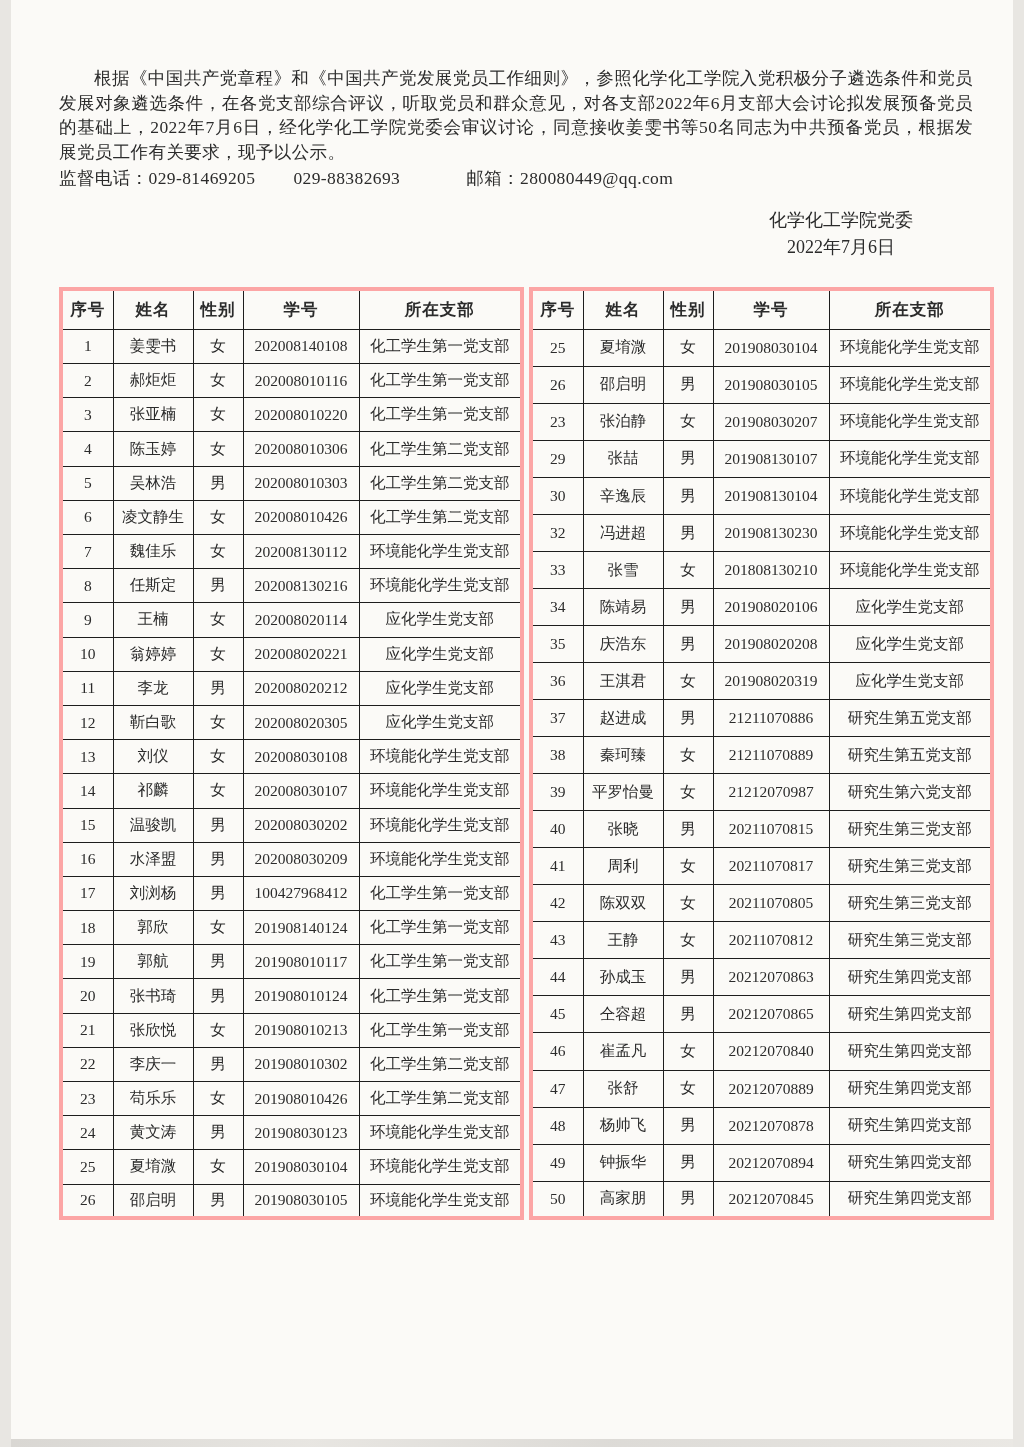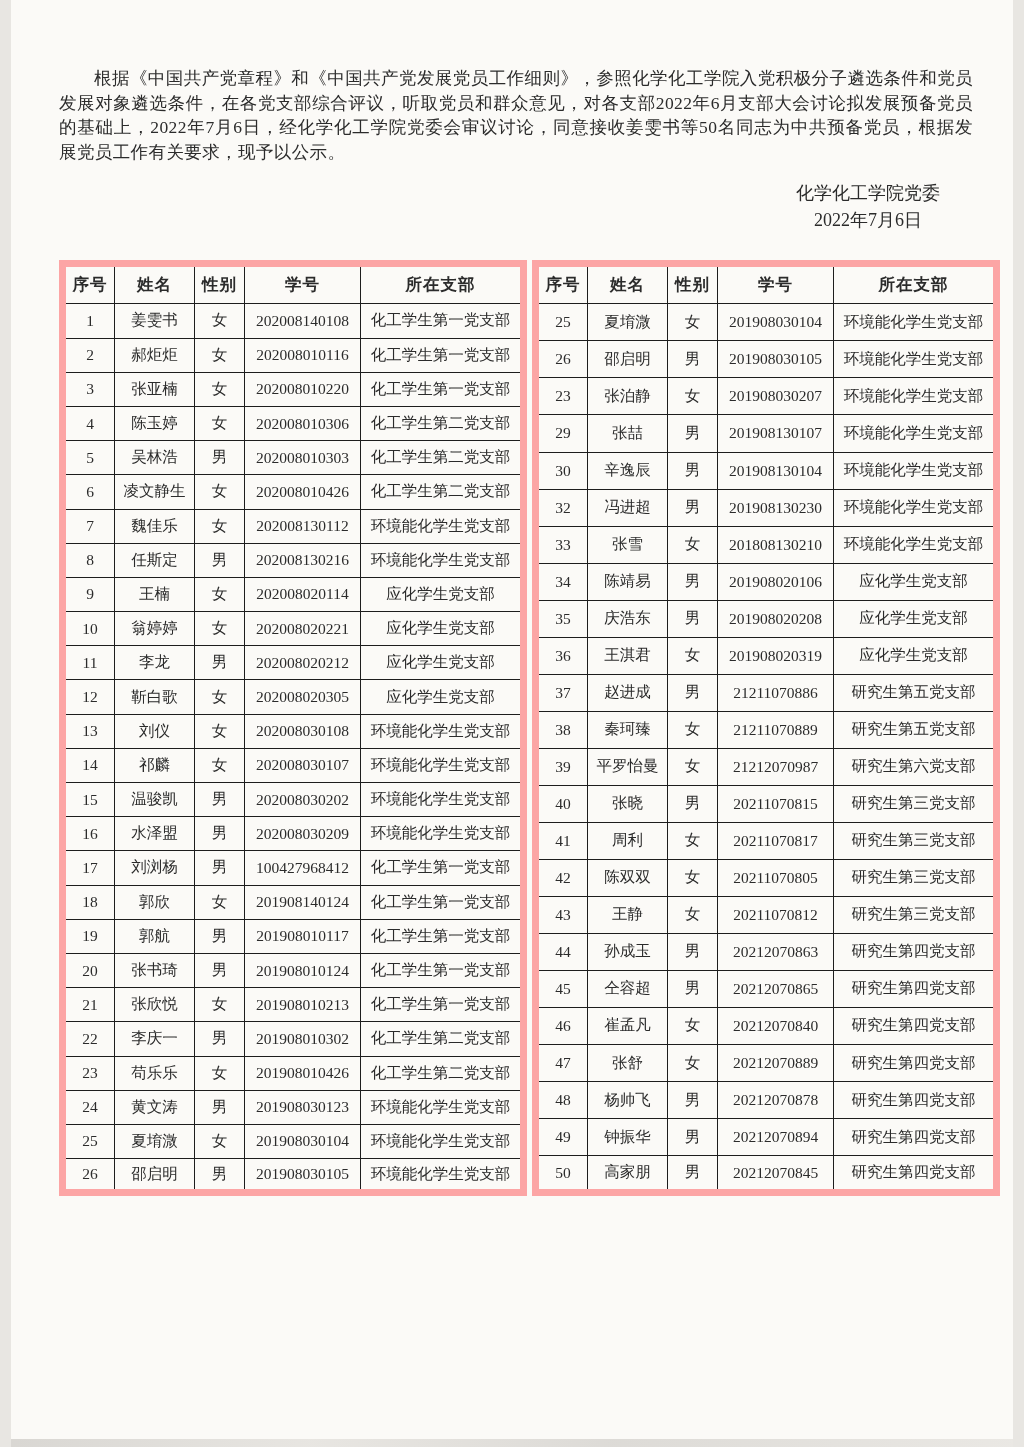--- a/index.html
+++ b/index.html
@@ -24,35 +24,35 @@
   .contact-line {
     font-size:17.5px;
     line-height:25px;
     margin-top:2px;
     letter-spacing:0.4px;
   }
   .contact-line .phone-1 { margin-right:38px; }
   .contact-line .phone-2 { margin-right:66px; }
   .signature {
     width:-moz-fit-content; width:fit-content;
-    margin:16px 33px 0 auto;
+    margin:16px 60px 0 auto;
     text-align:center;
     font-size:18px;
     line-height:27px;
   }
   .tables {
     display:flex;
     gap:5px;
     margin-top:26px;
   }
   table.roster {
     border-collapse:collapse;
     table-layout:fixed;
     width:461px;
-    border:7px solid #fca5a5;
+    border:4px solid #fca5a5;
   }
   table.roster th, table.roster td {
     border:1px solid #1d1d1d;
     text-align:center;
     vertical-align:middle;
     overflow:hidden;
     white-space:nowrap;
   }
   table.roster thead th {
     height:40px;
@@ -77,20 +77,21 @@
   }
 </style>
 </head>
 <body>
 
 <div class="page">
 
   <p class="para">根据《中国共产党章程》和《中国共产党发展党员工作细则》，参照化学化工学院入党积极分子遴选条件和党员发展对象遴选条件，在各党支部综合评议，听取党员和群众意见，对各支部2022年6月支部大会讨论拟发展预备党员的基础上，2022年7月6日，经化学化工学院党委会审议讨论，同意接收姜雯书等50名同志为中共预备党员，根据发展党员工作有关要求，现予以公示。</p>
 
 
+  <p class="contact-line"><span>监督电话：</span><span class="phone-1">029-81469205</span><span class="phone-2">029-88382693</span><span>邮箱：</span><span>280080449@qq.com</span></p>
 
   <div class="signature">
     <div>化学化工学院党委</div>
     <div>2022年7月6日</div>
   </div>
 
   <div class="tables">
 
     <table class="roster">
       <colgroup>

